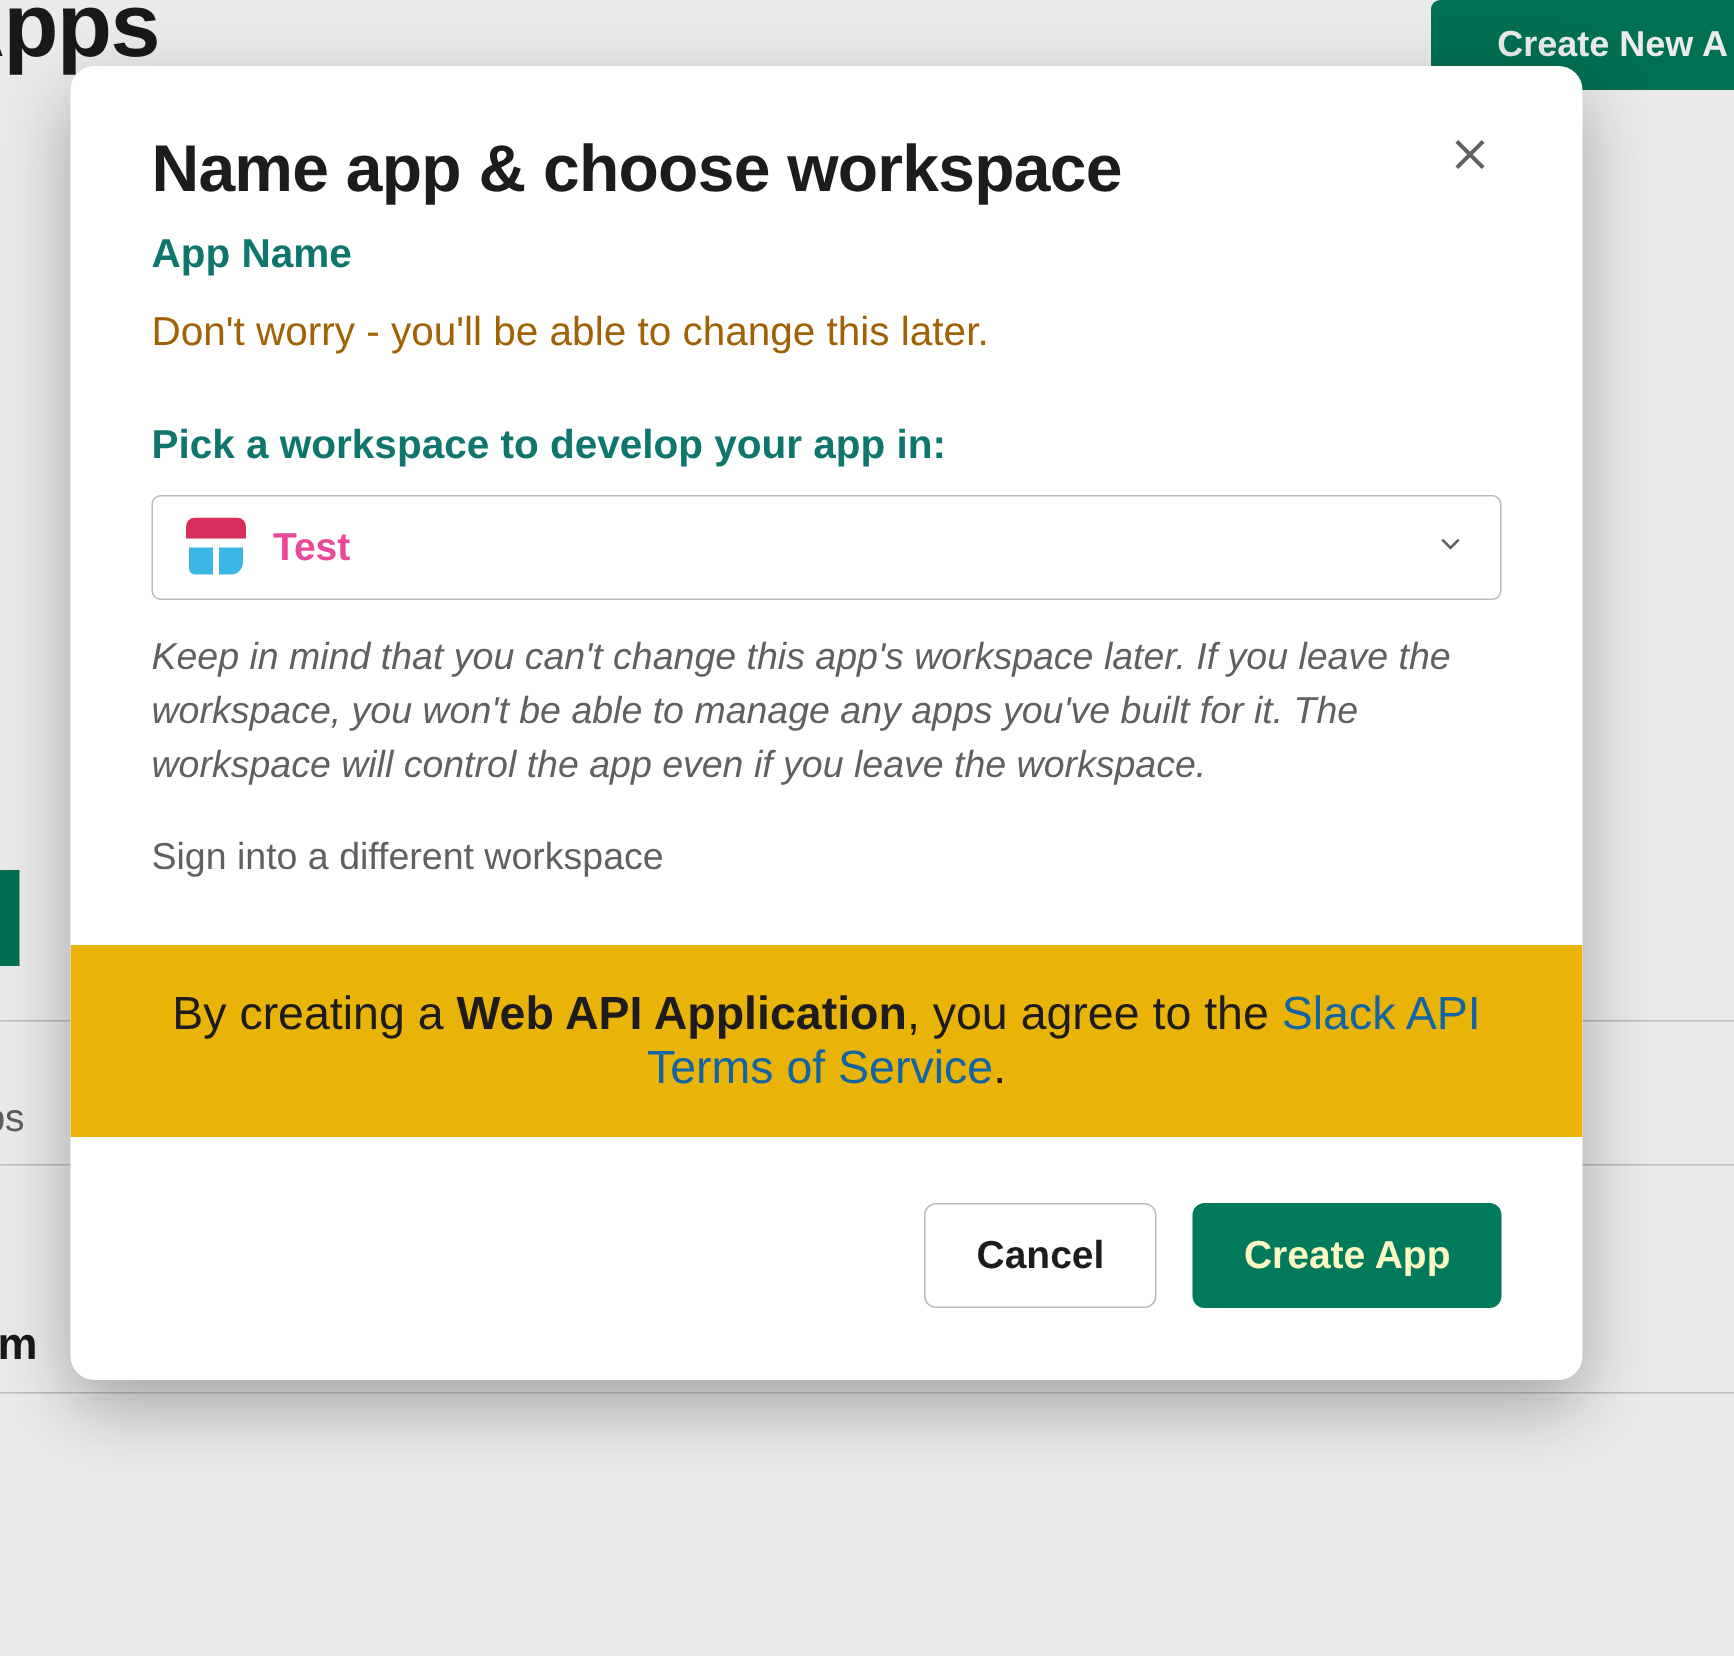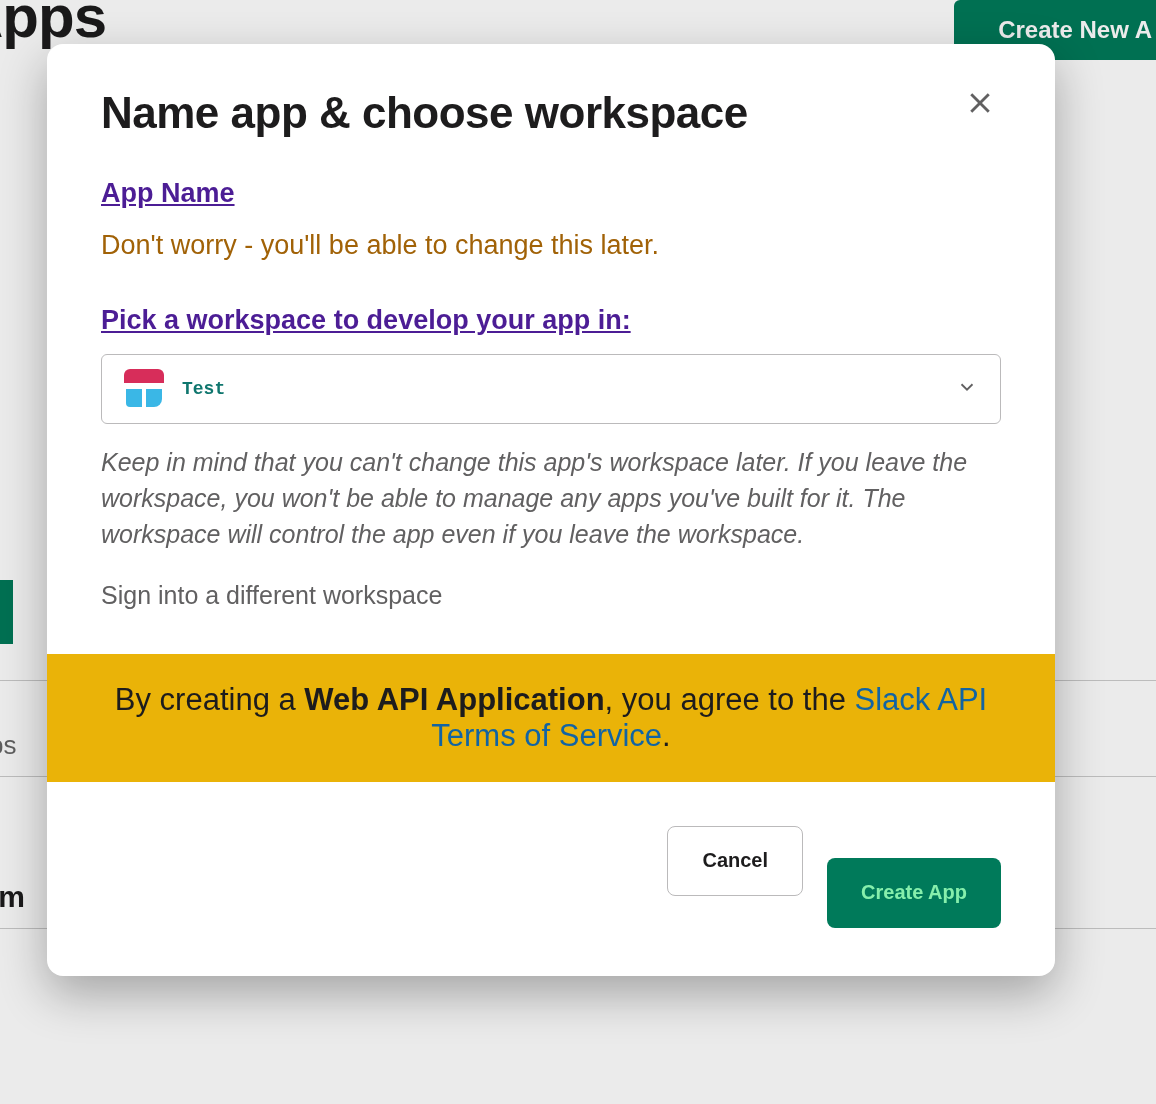--- a/index.html
+++ b/index.html
@@ -69,38 +69,37 @@
       overflow: hidden;
     }
     .modal-body {
       padding: 44px 54px 0 54px;
     }
     .modal-title {
       font-size: 44px;
       font-weight: 900;
       letter-spacing: -0.5px;
       color: #1d1c1d;
-      margin-bottom: 40px;
+      margin-bottom: 16px;
     }
     .close-btn {
       position: absolute;
       top: 44px;
       right: 54px;
       width: 36px;
       height: 36px;
       cursor: pointer;
       color: #616061;
     }
     .close-btn svg { width: 30px; height: 30px; }
     .field-label {
       font-size: 27px;
       font-weight: 900;
-      color: #4c1d95;
+      color: #0f766e;
       margin-bottom: 18px;
-      text-decoration: underline;
     }
     .input-wrap {
       position: relative;
       margin-bottom: 12px;
     }
     .text-input {
       width: 100%;
       height: 80px;
       border: 1px solid #1264a3;
       border-radius: 8px;
@@ -142,24 +141,23 @@
       border-radius: 6px;
       margin-right: 18px;
       position: relative;
       overflow: hidden;
       background: #fff;
     }
     .ws-top { position:absolute; top:0; left:0; right:0; height:14px; background:#d72d5a; border-radius: 4px 4px 0 0;}
     .ws-bl { position:absolute; bottom:2px; left:2px; width:16px; height:18px; background:#3ab7e6; border-radius: 0 0 0 4px;}
     .ws-br { position:absolute; bottom:2px; right:2px; width:16px; height:18px; background:#3ab7e6; border-radius: 0 0 8px 0;}
     .select-value {
-      font-size: 18px;
-      font-weight: 700;
-      color: #0f766e;
-      font-family: Liberation Mono, monospace;
+      font-size: 26px;
+      font-weight: 700;
+      color: #ec4899;
     }
     .chevron {
       position: absolute;
       right: 22px;
       top: 50%;
       transform: translateY(-50%);
       color: #616061;
     }
     .chevron svg { width: 22px; height: 22px; }
     .workspace-note {
@@ -188,37 +186,36 @@
     .modal-footer {
       padding: 44px 54px 48px;
       display: flex;
       justify-content: flex-end;
       gap: 24px;
     }
     .btn {
       height: 70px;
       padding: 0 34px;
       border-radius: 8px;
-      font-size: 20px;
+      font-size: 26px;
       font-weight: 700;
       cursor: pointer;
       display: flex;
       align-items: center;
       justify-content: center;
     }
     .btn-cancel {
       background: #fff;
       border: 1px solid #bbbabb;
       color: #1d1c1d;
     }
     .btn-primary {
       background: #007a5a;
       border: none;
-      color: #86efac;
-      margin-top: 32px;
+      color: #fef9c3;
     }
   </style>
 </head>
 <body>
 
 <div class="bg-page">
   <div class="bg-title">Apps</div>
   <div class="bg-create">Create New A</div>
   <div class="bg-agree">Agr</div>
   <div class="bg-row1"></div>

